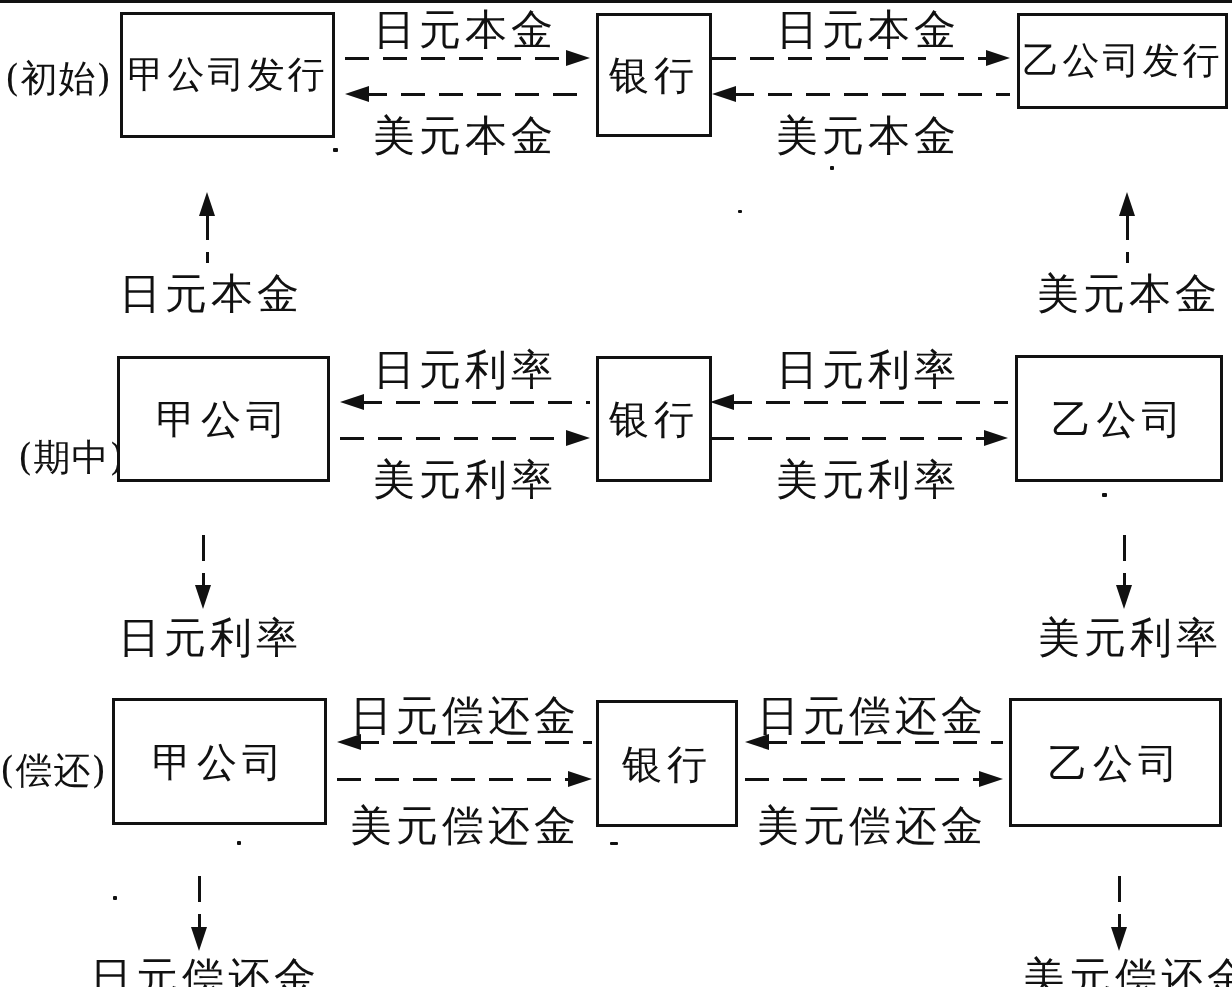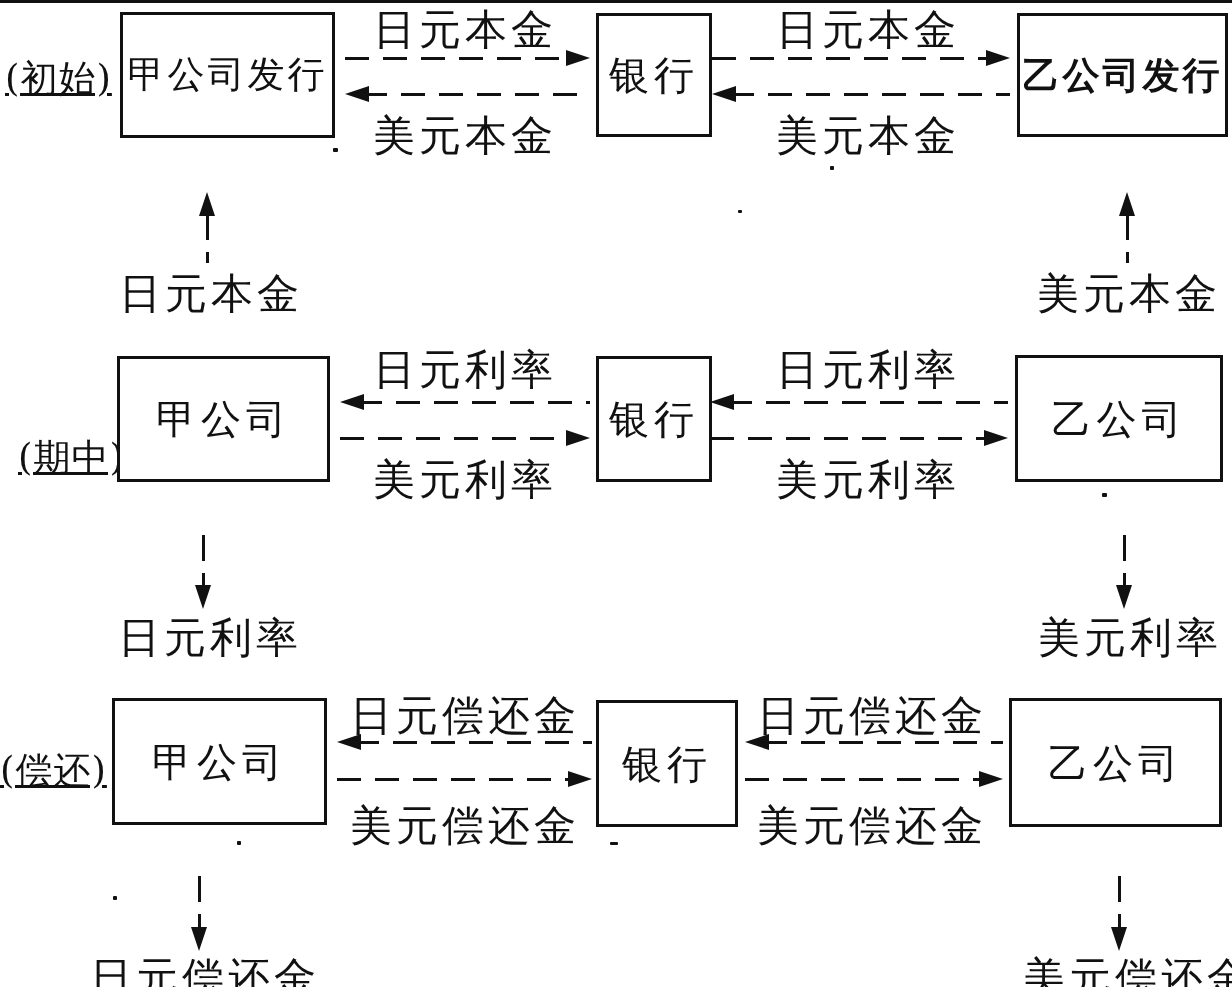--- a/index.html
+++ b/index.html
@@ -9,21 +9,21 @@
     font-family:"DejaVu Serif","Liberation Serif",serif;
   }
   *{box-sizing:border-box;}
   .box{
     position:absolute;border:3px solid #111;background:#fff;
     display:flex;flex-direction:column;align-items:center;justify-content:center;
     text-align:center;row-gap:10px;
   }
   .box .bline{font-size:37px;letter-spacing:3px;white-space:nowrap;line-height:1.2;}
   .box .big{font-size:40px;letter-spacing:5px;}
-  .stage{position:absolute;font-size:37px;white-space:nowrap;letter-spacing:1px;text-decoration:underline;}
+  .stage{position:absolute;font-size:37px;white-space:nowrap;letter-spacing:1px;}
   .lbl{position:absolute;font-size:42px;letter-spacing:4px;white-space:nowrap;transform:translateX(-50%);}
   .arrow{position:absolute;}
   .hline{position:absolute;height:3px;top:7px;background:repeating-linear-gradient(90deg,#111 0 24px,rgba(0,0,0,0) 24px 38px);}
   .vline{position:absolute;width:3px;left:7px;background:repeating-linear-gradient(180deg,#111 0 26px,rgba(0,0,0,0) 26px 38px);}
   .head{position:absolute;width:0;height:0;}
   .head-right{right:0;top:0;border-left:24px solid #111;border-top:8px solid rgba(0,0,0,0);border-bottom:8px solid rgba(0,0,0,0);}
   .head-left{left:0;top:0;border-right:24px solid #111;border-top:8px solid rgba(0,0,0,0);border-bottom:8px solid rgba(0,0,0,0);}
   .head-up{top:0;left:0;border-bottom:24px solid #111;border-left:8px solid rgba(0,0,0,0);border-right:8px solid rgba(0,0,0,0);}
   .head-down{bottom:0;left:0;border-top:24px solid #111;border-left:8px solid rgba(0,0,0,0);border-right:8px solid rgba(0,0,0,0);}
   .speck{position:absolute;background:#111;border-radius:1px;}
@@ -35,21 +35,21 @@
 <div class="topline"></div>
 
 <div class="stage" style="left:5px;top:54px;">(初始)</div>
 
 <div class="box" style="left:120px;top:12px;width:215px;height:126px;">
   <div class="bline">甲公司发行</div>
 </div>
 <div class="box" style="left:596px;top:13px;width:116px;height:124px;">
   <div class="bline big">银行</div>
 </div>
-<div class="box" style="left:1017px;top:13px;width:211px;height:124px;font-weight:bold;">
+<div class="box" style="left:1017px;top:13px;width:211px;height:96px;">
   <div class="bline">乙公司发行</div>
 </div>
 
 <div class="lbl" style="left:465px;top:2px;">日元本金</div>
 <div class="arrow" style="left:345px;top:50px;width:245px;height:16px;">
   <div class="hline" style="left:0;right:18px;"></div>
   <div class="head head-right"></div>
 </div>
 <div class="arrow" style="left:345px;top:86px;width:245px;height:16px;">
   <div class="hline" style="left:18px;right:0;"></div>

